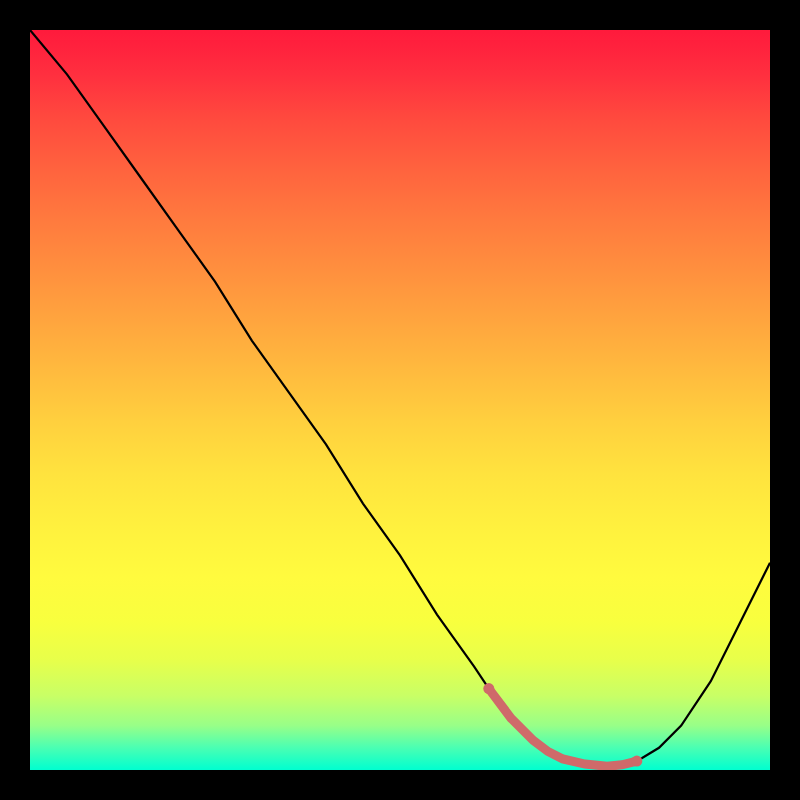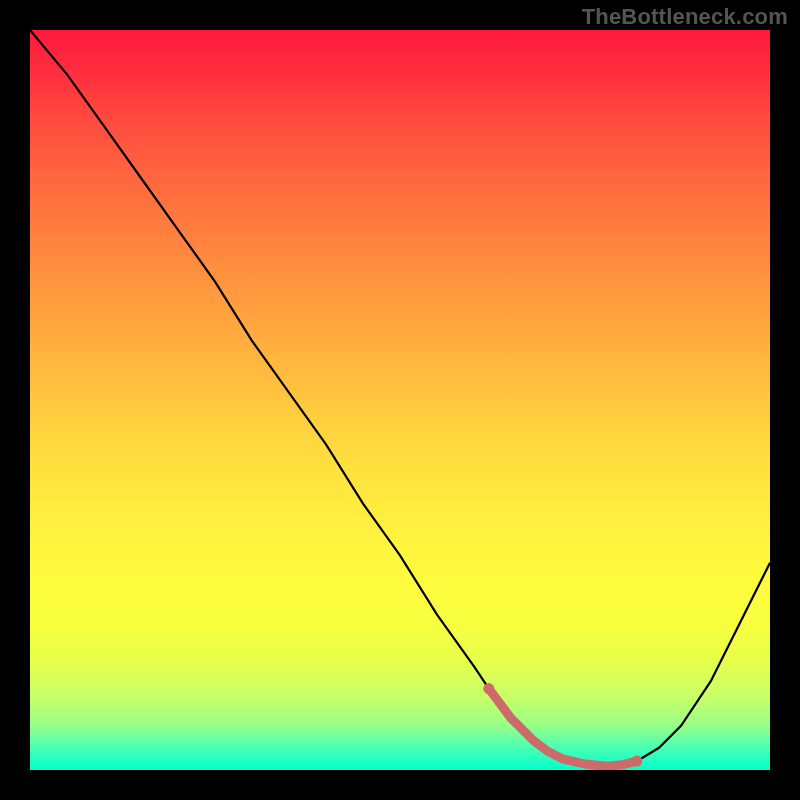--- a/index.html
+++ b/index.html
@@ -60,21 +60,20 @@
     top: 0;
     width: 740px;
     height: 740px;
     z-index: 5;
   }
 </style>
 </head>
 <body>
 
 <div class="outer">
-  <div class="watermark">TheBottleneck.com</div>
 
   <div class="plot-area">
     <svg class="curve" id="curve-svg" viewBox="0 0 740 740" preserveAspectRatio="none">
       <path id="main-curve" fill="none" stroke="#000000" stroke-width="2.2" d="M0.0 0.0 L37.0 44.4 L74.0 96.2 L111.0 148.0 L148.0 199.8 L185.0 251.6 L222.0 310.8 L259.0 362.6 L296.0 414.4 L333.0 473.6 L370.0 525.4 L407.0 584.6 L444.0 636.4 L458.8 658.6 L481.0 688.2 L503.2 710.4 L518.0 721.5 L532.8 728.9 L555.0 734.1 L577.2 736.3 L592.0 734.8 L606.8 731.1 L629.0 717.8 L651.2 695.6 L680.8 651.2 L710.4 592.0 L740.0 532.8 "></path>
       <path id="highlight-curve" fill="none" stroke="#cf6a6a" stroke-width="9" stroke-linecap="round" d="M458.8 658.6 L481.0 688.2 L503.2 710.4 L518.0 721.5 L532.8 728.9 L555.0 734.1 L577.2 736.3 L592.0 734.8 L606.8 731.1 "></path>
       <circle id="hl-start" r="5.5" fill="#cf6a6a" cx="458.8" cy="658.6"></circle>
       <circle id="hl-end" r="5.5" fill="#cf6a6a" cx="606.8" cy="731.12"></circle>
     </svg>
   </div>
 </div>

